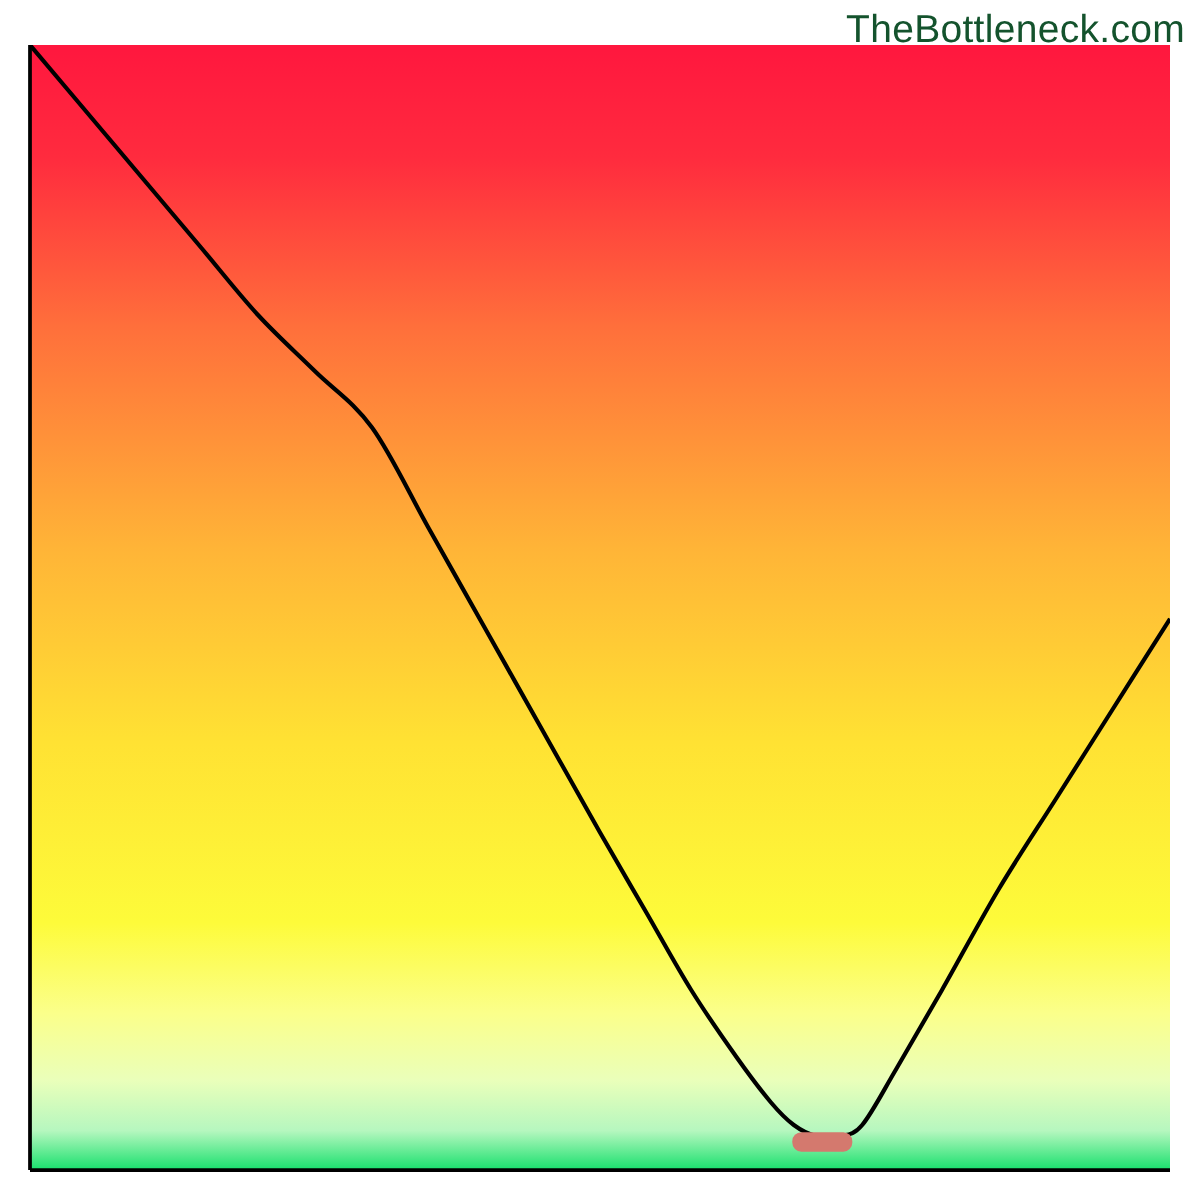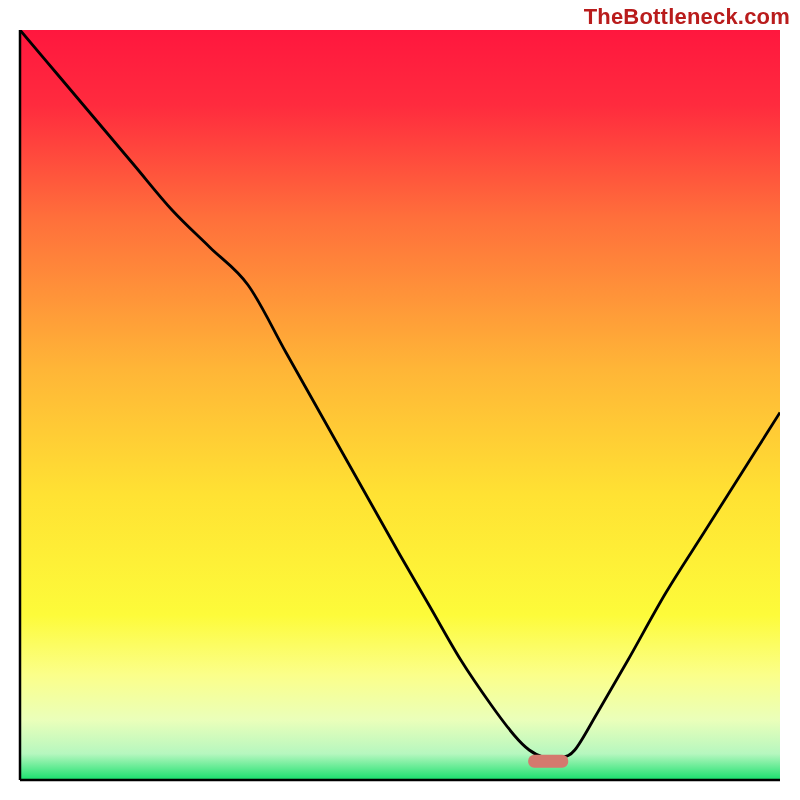--- a/index.html
+++ b/index.html
@@ -13,23 +13,23 @@
   }
   .stage {
     position: relative;
     width: 800px;
     height: 800px;
   }
   .watermark {
     position: absolute;
     top: 4px;
     right: 10px;
-    font-size: 22px;
-    font-weight: 700;
-    color: #b91c1c;
+    font-size: 26px;
+    font-weight: 400;
+    color: #14532d;
     letter-spacing: 0.2px;
     z-index: 40;
     pointer-events: none;
   }
   svg.chart {
     position: absolute;
     left: 0;
     top: 0;
     width: 800px;
     height: 800px;

